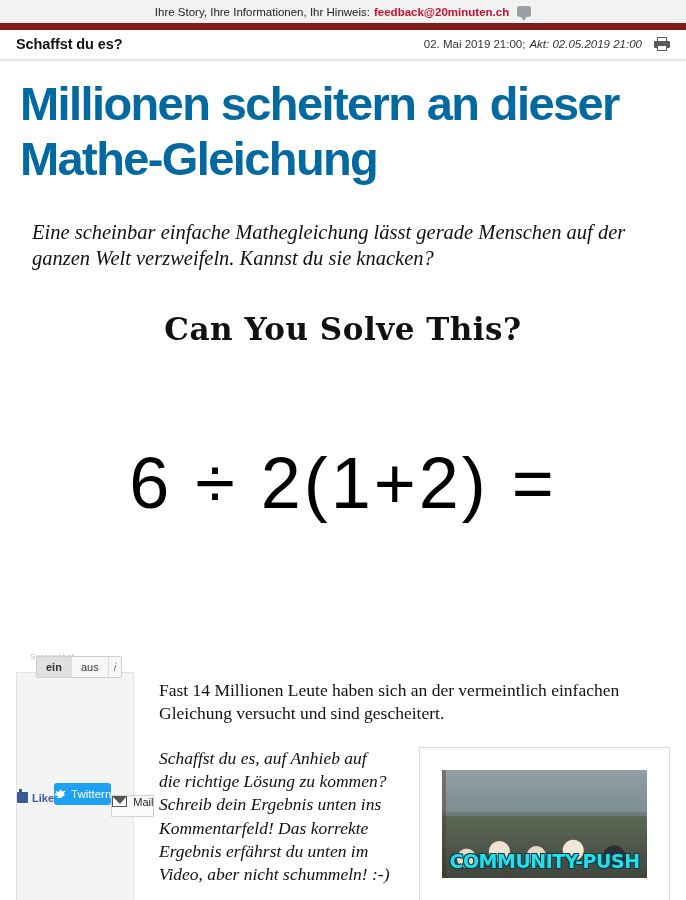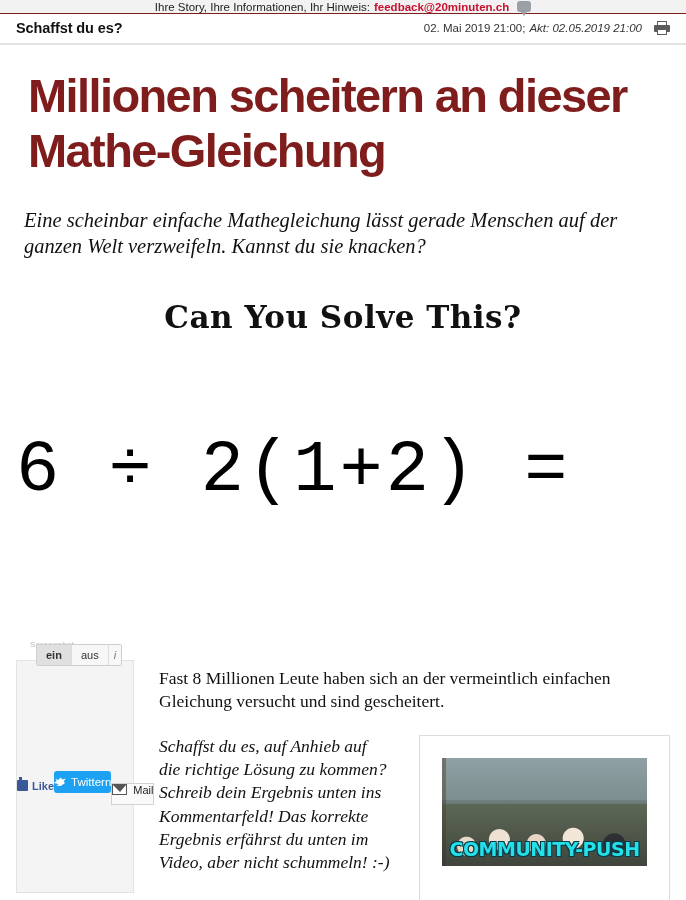--- a/index.html
+++ b/index.html
@@ -14,23 +14,23 @@
   }
   .page {
     position: relative;
     width: 686px;
     height: 900px;
     background: #ffffff;
   }
 
   
   .feedback-bar {
-    height: 14px;
+    height: 30px;
     background: #f2f2f2;
-    border-bottom: 1px solid #7f1d1d;
+    border-bottom: 7px solid #7f1d1d;
     display: flex;
     align-items: center;
     justify-content: center;
     font-size: 11.5px;
     color: #333;
   }
   .feedback-bar .fb-text { color: #222; }
   .feedback-bar .fb-mail {
     color: #c8102e;
     font-weight: bold;
@@ -111,34 +111,34 @@
     border: 1px solid #5b5b5b;
   }
 
   
   .headline {
     font-family: "Liberation Sans", sans-serif;
     font-weight: bold;
     font-size: 47px;
     line-height: 1.17;
     letter-spacing: -1.6px;
-    color: #7f1d1d;
+    color: #0369a1;
     padding: 12px 16px 0 16px;
-    margin: 12px;
+    margin: 4px;
   }
 
   
   .lead {
     font-family: "Liberation Serif", serif;
     font-style: italic;
     font-size: 20.5px;
     line-height: 1.28;
     color: #111;
     padding: 16px 36px 0 16px;
-    margin: 8px;
+    margin: 16px;
   }
 
   
   .hero {
     margin: 26px 16px 0 16px;
     width: 654px;
     height: 368px;
     background: #ffffff;
     position: relative;
     overflow: hidden;
@@ -153,22 +153,22 @@
     font-weight: bold;
     font-size: 31px;
     letter-spacing: 0.5px;
     color: #111;
   }
   .hero-eq {
     position: absolute;
     top: 145px;
     left: 0;
     width: 100%;
-    text-align: left;
-    font-family: Liberation Mono, monospace;
+    text-align: center;
+    font-family: Liberation Sans, sans-serif;
     font-weight: normal;
     font-size: 72px;
     letter-spacing: 3px;
     color: #000;
     white-space: nowrap;
   }
   .hero-credit {
     position: absolute;
     bottom: 4px;
     left: 14px;
@@ -456,21 +456,21 @@
         <span>Twittern</span>
       </div>
 
       <div class="mail-btn">
         <span class="mail-env"></span>
         <span>Mail</span>
       </div>
     </div>
 
     <div class="body-col">
-      <p class="body-p">Fast 8 Millionen Leute haben sich an der vermeintlich einfachen Gleichung versucht und sind gescheitert.</p>
+      <p class="body-p">Fast 14 Millionen Leute haben sich an der vermeintlich einfachen Gleichung versucht und sind gescheitert.</p>
 
       <div class="body-row2">
         <p class="body-italic">Schaffst du es, auf Anhieb auf die richtige Lösung zu kommen? Schreib dein Ergebnis unten ins Kommentarfeld! Das korrekte Ergebnis erfährst du unten im Video, aber nicht schummeln! :-)</p>
 
         <div class="promo">
           <div class="promo-img">
             <div class="trees"></div>
             <div class="people"></div>
             <div class="promo-label">COMMUNITY-PUSH</div>
           </div>

